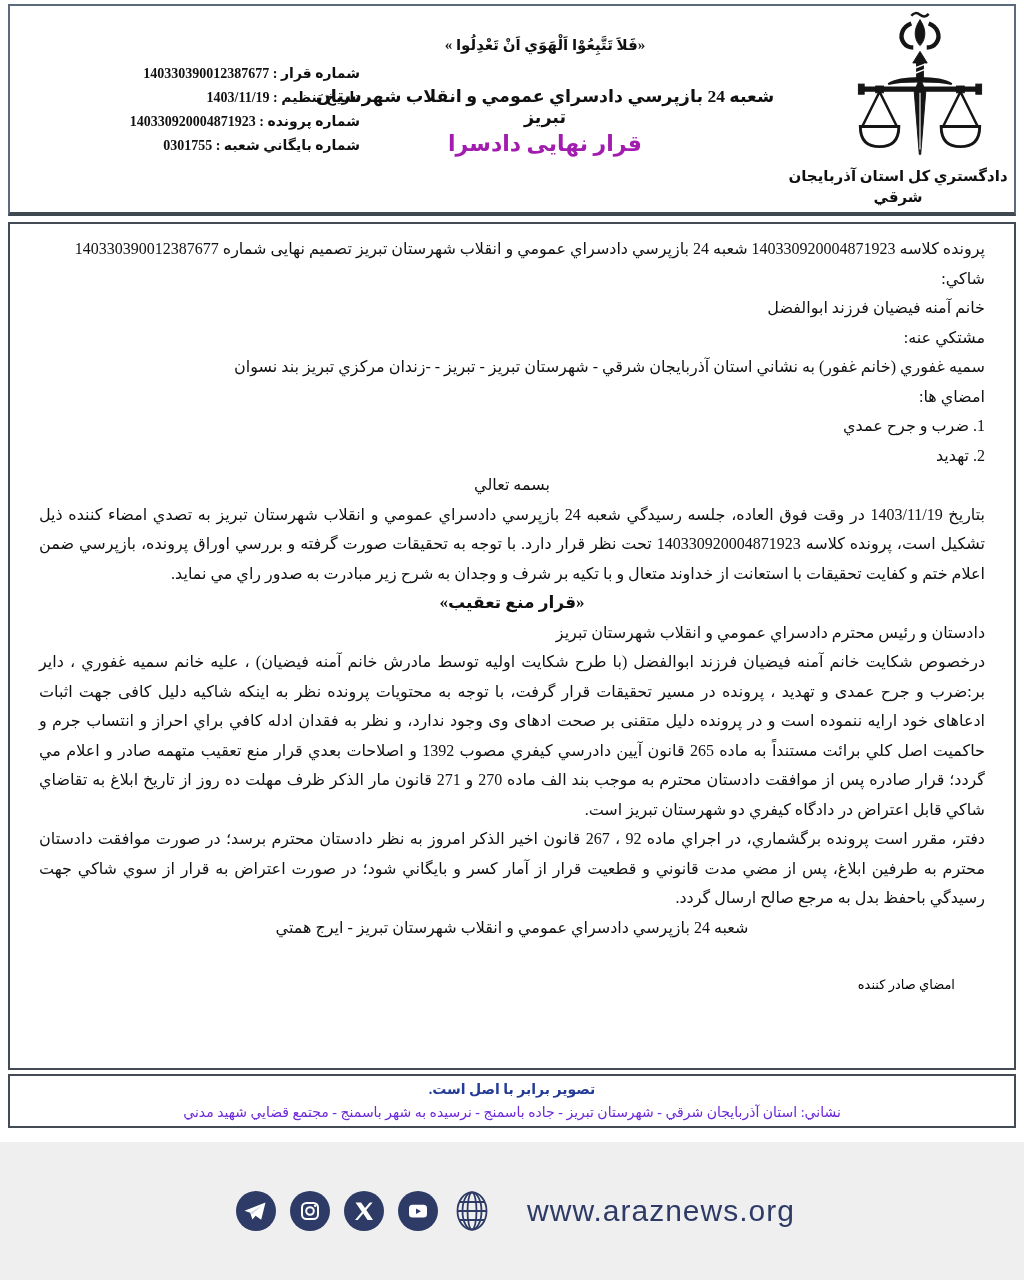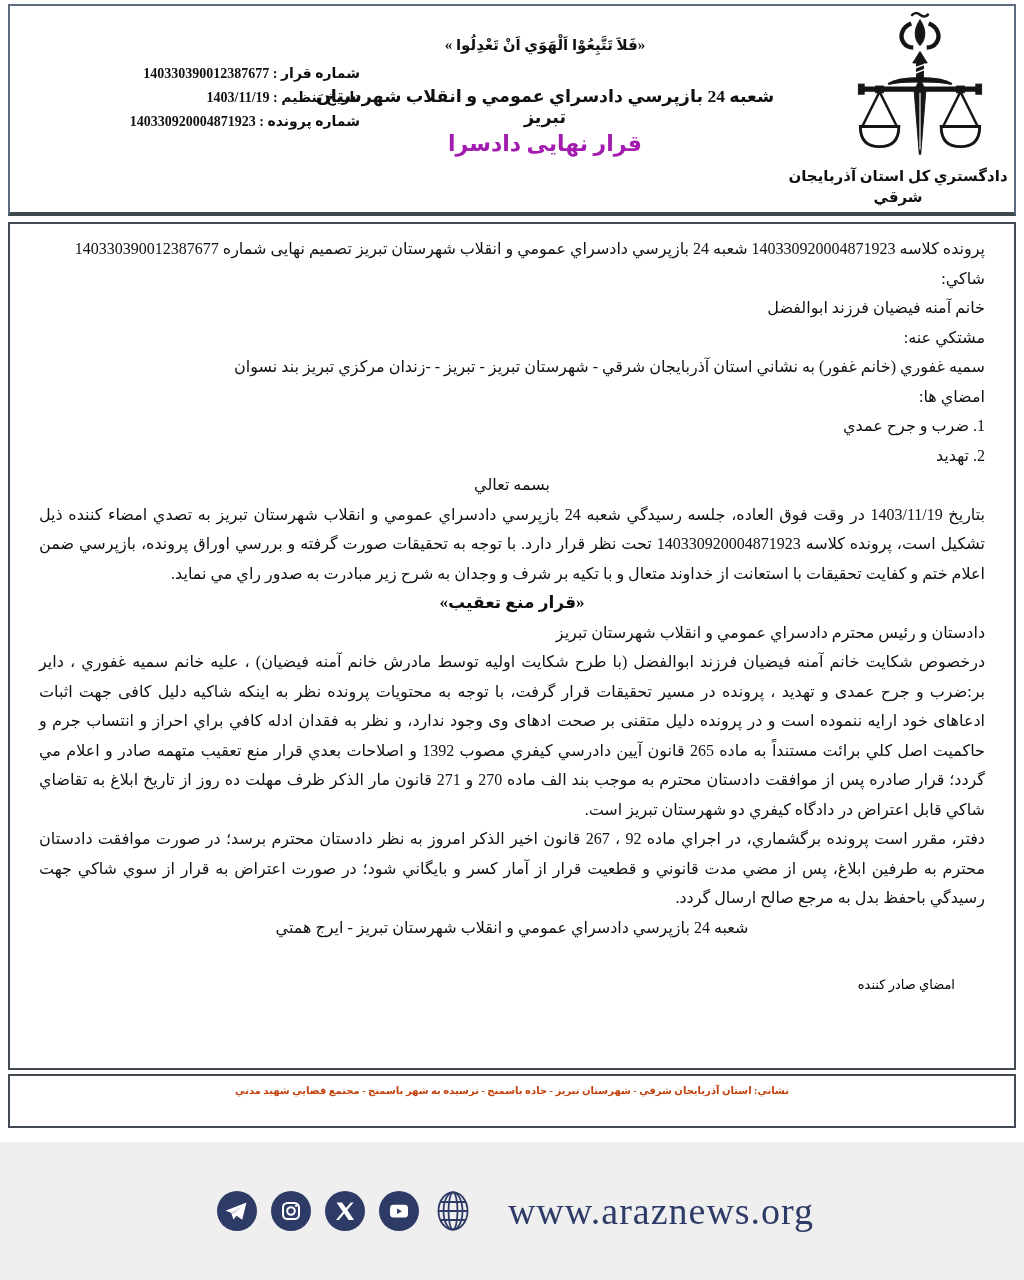--- a/index.html
+++ b/index.html
@@ -30,27 +30,27 @@
   .k-center{text-align:center;margin-top:8px;}
   .k-center-bold{text-align:center;font-weight:bold;font-size:17px;margin:10px 0 8px;}
   .k-signature{text-align:center;margin:14px 195px 0 200px;}
   .sig-hint{color:#000000;font-size:13px;text-align:right;margin:28px 30px 0 0;}
 
   
   .address-box{position:absolute;left:8px;top:1074px;width:1008px;height:54px;
                border:2px solid #454b54;box-sizing:border-box;direction:rtl;
                text-align:center;padding-top:3px;}
   .copy-note{color:#253c96;font-weight:bold;font-size:14px;line-height:22px;}
-  .address{font-weight:bold;font-size:10px;line-height:23px;color:#c2410c;}
+  .address{font-weight:normal;font-size:14px;line-height:23px;color:#6d28d9;}
 
   
   .site-bar{position:absolute;left:0;top:1142px;width:1024px;height:138px;background:#efefef;
             display:flex;align-items:center;justify-content:center;direction:ltr;}
   .social{width:40px;height:40px;display:block;margin:0 7px;cursor:pointer;}
-  .site-url{font-family:Liberation Serif, serif;font-size:38px;color:#2d3b66;
+  .site-url{font-family:Liberation Sans, sans-serif;font-size:30px;color:#2d3b66;
             margin-left:28px;letter-spacing:1px;cursor:pointer;}
 </style>
 </head>
 <body>
 
 <div class="page">
 
   <div class="header-box">
     <div class="emblem">
       <svg width="150" height="154" viewBox="0 0 150 160" xmlns="http://www.w3.org/2000/svg">
@@ -89,20 +89,21 @@
     <div class="center-col">
       <div class="verse">«فَلاَ تَتَّبِعُوْا اَلْهَوَي اَنْ تَعْدِلُوا »</div>
       <div class="branch">شعبه 24 بازپرسي دادسراي عمومي و انقلاب شهرستان تبريز</div>
       <div class="doc-title">قرار نهایی دادسرا</div>
     </div>
 
     <div class="info-block" id="info-block">
         <div class="info-row"><span>شماره قرار :</span><span>&nbsp;140330390012387677</span></div>
         <div class="info-row"><span>تاريخ تنظيم :</span><span>&nbsp;1403/11/19</span></div>
         <div class="info-row"><span>شماره پرونده :</span><span>&nbsp;140330920004871923</span></div>
+        <div class="info-row"><span>شماره بايگاني شعبه :</span><span>&nbsp;0301755</span></div>
       </div>
   </div>
 
   <div class="body-box">
     <div id="para-container">
         <p class="bp k-normal">پرونده كلاسه 140330920004871923 شعبه 24 بازپرسي دادسراي عمومي و انقلاب شهرستان تبريز تصميم نهايی شماره 140330390012387677</p>
         <p class="bp k-normal">شاكي:</p>
         <p class="bp k-normal">خانم آمنه فيضيان فرزند ابوالفضل</p>
         <p class="bp k-normal">مشتكي عنه:</p>
         <p class="bp k-normal">سميه غفوري (خانم غفور) به نشاني استان آذربايجان شرقي - شهرستان تبريز - تبريز - -زندان مركزي تبريز بند نسوان</p>
@@ -114,20 +115,21 @@
         <p class="bp k-center-bold">«قرار منع تعقيب»</p>
         <p class="bp k-normal">دادستان و رئيس محترم دادسراي عمومي و انقلاب شهرستان تبريز</p>
         <p class="bp k-justify">درخصوص  شكايت خانم آمنه فيضيان فرزند ابوالفضل (با طرح شكايت اوليه توسط مادرش خانم آمنه فيضيان) ، عليه خانم سميه غفوري ، داير بر:ضرب و جرح عمدی و تهديد ، پرونده در مسير تحقيقات قرار گرفت، با توجه به محتويات پرونده نظر به اينكه شاكيه دليل كافی جهت اثبات ادعاهای خود ارايه ننموده است و در پرونده دليل متقنی بر صحت ادهای وی وجود ندارد، و نظر به فقدان ادله كافي براي احراز و انتساب جرم و حاكميت اصل كلي برائت مستنداً به ماده 265 قانون آيين دادرسي كيفري مصوب 1392 و اصلاحات بعدي قرار منع تعقيب متهمه صادر و اعلام مي گردد؛ قرار صادره پس از موافقت دادستان محترم به موجب بند الف ماده 270 و 271 قانون مار الذكر ظرف مهلت ده روز از تاريخ ابلاغ به تقاضاي شاكي قابل اعتراض در دادگاه كيفري دو شهرستان تبريز است.</p>
         <p class="bp k-justify">دفتر، مقرر است پرونده برگشماري، در اجراي ماده 92 ، 267 قانون اخير الذكر امروز به نظر دادستان محترم برسد؛ در صورت موافقت دادستان محترم به طرفين ابلاغ، پس از مضي مدت قانوني و قطعيت قرار از آمار كسر و بايگاني شود؛ در صورت اعتراض به قرار از سوي شاكي جهت رسيدگي باحفظ بدل به مرجع صالح ارسال گردد.</p>
         <p class="bp k-signature">شعبه 24 بازپرسي دادسراي عمومي و انقلاب شهرستان تبريز - ايرج همتي</p>
       </div>
     <div class="sig-hint">امضاي صادر كننده</div>
   </div>
 
   <div class="address-box">
+    <div class="copy-note">تصوير برابر با اصل است.</div>
     <div class="address">نشاني:  استان آذربايجان شرقي - شهرستان تبريز - جاده باسمنج - نرسيده به شهر باسمنج - مجتمع قضايي شهيد مدني</div>
   </div>
 
   <div class="site-bar">
     <span class="social">
       <svg viewBox="0 0 40 40" width="40" height="40">
           <circle cx="20" cy="20" r="20" fill="#2d3b66"></circle>
         <path d="M29.5 11.5 L8.5 19.7 L14.2 21.7 L16.4 28.5 L19.6 24.7 L25.2 28.8 Z" fill="#fff"></path>
         <path d="M14.2 21.7 L25.8 14.5 L16.4 23.2 Z" fill="#cfd6e4"></path>
         </svg>

